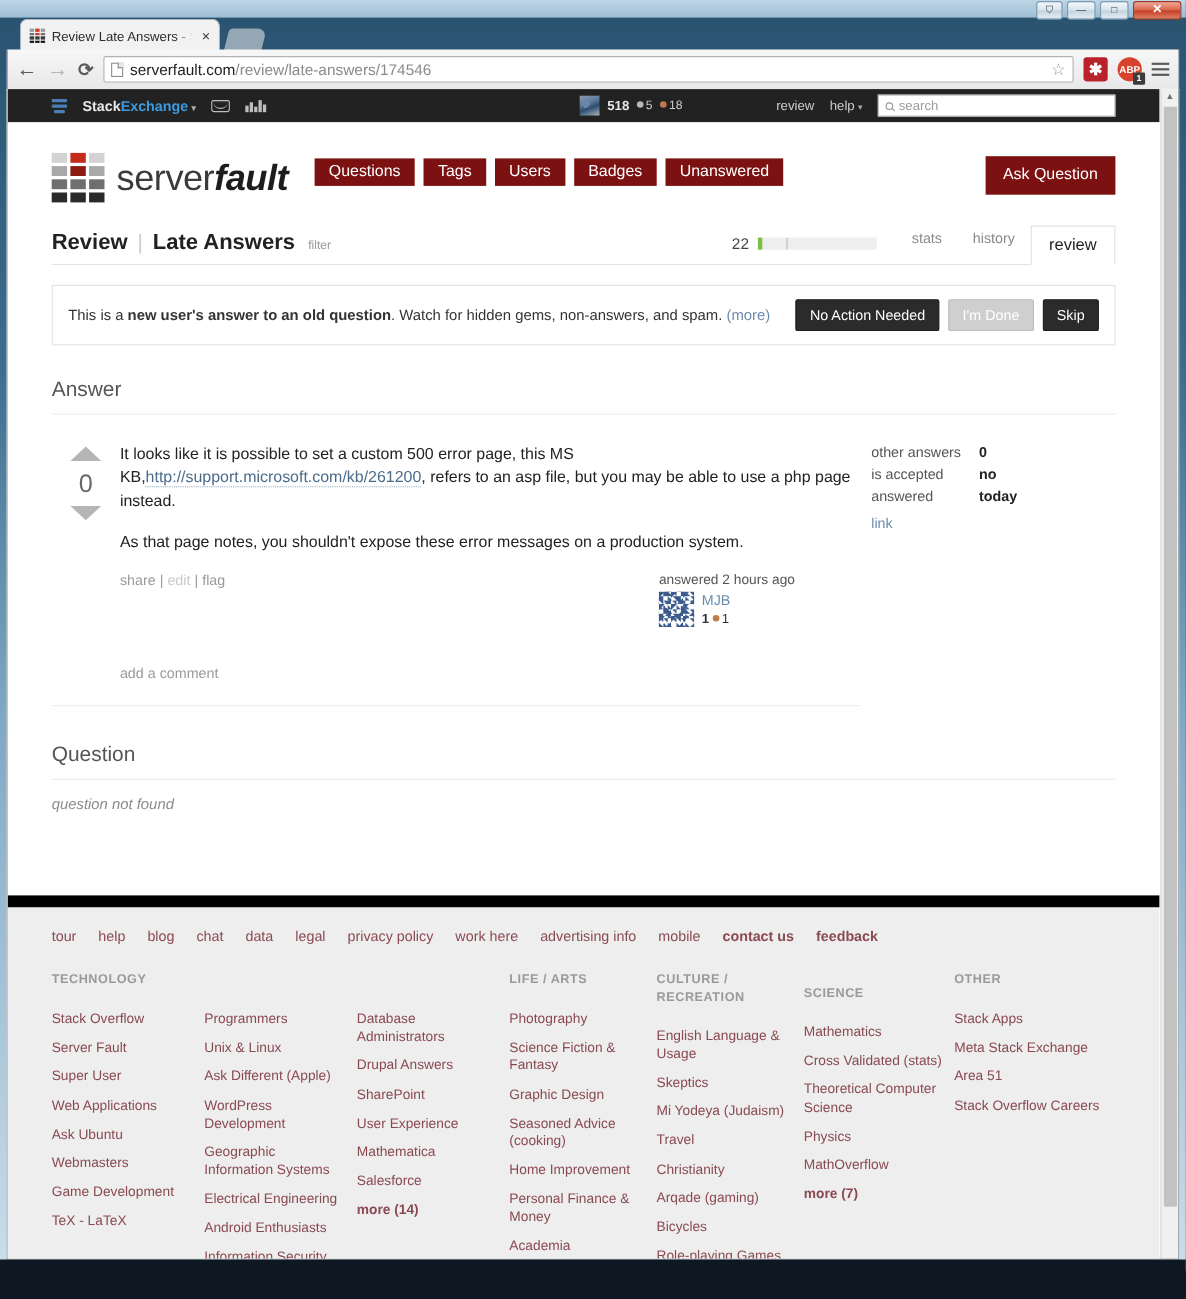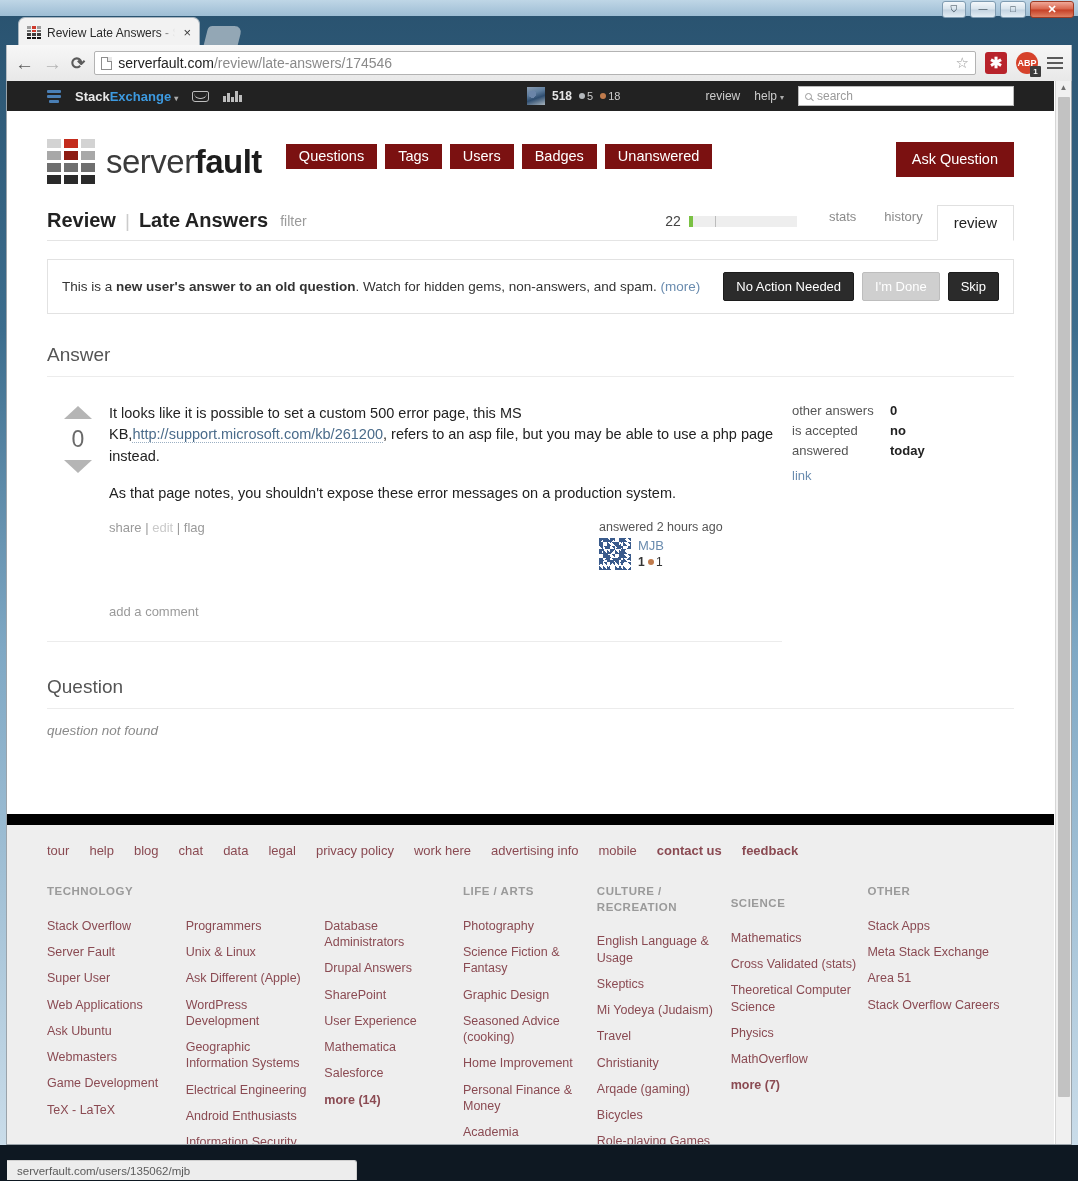--- a/index.html
+++ b/index.html
@@ -195,41 +195,41 @@
 
   
   .sfheader {
     height: 92px; padding: 28px 40px 0 40px;
     display: flex; align-items: flex-start;
   }
   .sf-logo { display: flex; align-items: center; gap: 11px; }
   .sf-grid { display: grid; grid-template-columns: repeat(3,14px); grid-template-rows: repeat(4,9px); gap: 3px; }
   .sf-grid i { display: block; }
   .sf-word { font-size: 33px; color: #3b3b3b; letter-spacing: -0.5px; }
-  .sf-word b { color: #1d1d1d; }
+  .sf-word b { color: #1d1d1d; font-style: italic; }
   .nav-btns { display: flex; gap: 8px; margin-left: 24px; padding-top: 5px; }
   .navbtn {
     background: #7b1111; color: #fff; font-size: 14.5px;
     padding: 5px 13px; text-decoration: none; cursor: pointer;
     display: inline-block; line-height: 1;
   }
   .ask-btn {
     margin-left: auto; background: #7b1111; color: #fff; font-size: 14.5px;
     padding: 10px 16px; cursor: pointer; line-height: 1; margin-top: 3px;
   }
 
   
   .review-head {
     margin: 0 40px; display: flex; align-items: flex-end;
     border-bottom: 1px solid #e4e4e4; padding-bottom: 8px; position: relative;
   }
   .rh-title { font-size: 20px; color: #222; font-weight: bold; }
   .rh-sep { color: #ccc; margin: 0 9px; font-size: 19px; font-weight: normal; }
   .rh-sub { font-size: 20px; color: #222; font-weight: bold; }
-  .rh-filter { font-size: 14px; color: #9a9a9a; margin-left: 12px; padding-bottom: 3px; cursor: pointer; }
+  .rh-filter { font-size: 11px; color: #9a9a9a; margin-left: 12px; padding-bottom: 3px; cursor: pointer; }
   .rh-right { margin-left: auto; display: flex; align-items: flex-end; gap: 0; }
   .prog-count { font-size: 14px; color: #444; margin-right: 8px; padding-bottom: 3px; }
   .prog-bar {
     width: 108px; height: 11px; background: #eeeeee; position: relative;
     margin-bottom: 5px; margin-right: 18px;
   }
   .prog-fill { position: absolute; left: 0; top: 0; bottom: 0; width: 4px; background: #7ac143; }
   .prog-tick { position: absolute; left: 26px; top: 0; bottom: 0; width: 1px; background: #bcbcbc; }
   .tab-link {
     font-size: 13px; color: #8a8a8a; padding: 6px 14px 8px 14px; cursor: pointer;
@@ -641,16 +641,13 @@
             <a class="flink">Area 51</a>
             <a class="flink">Stack Overflow Careers</a>
           </div>
         </div>
       </div>
 
     </div>
   </div>
 
   <div class="bottom-frame"></div>
-  <div class="statusbar">
-    <span>serverfault.com/users/135062/mjb</span>
-  </div>
 </div>
 
 </body></html>

